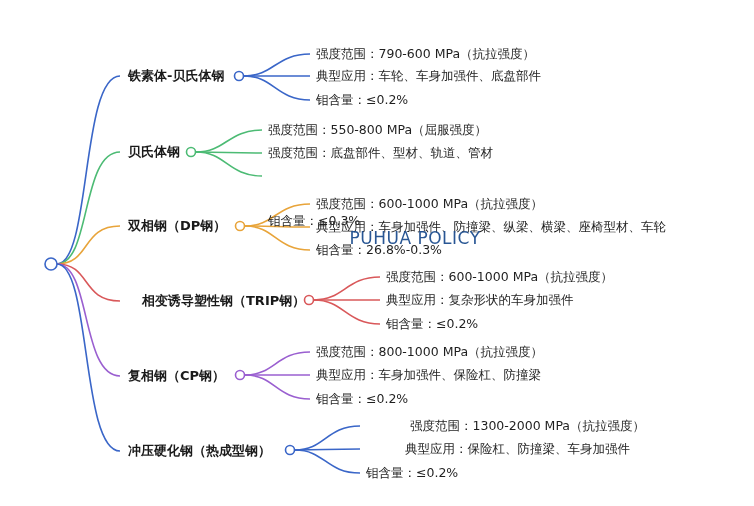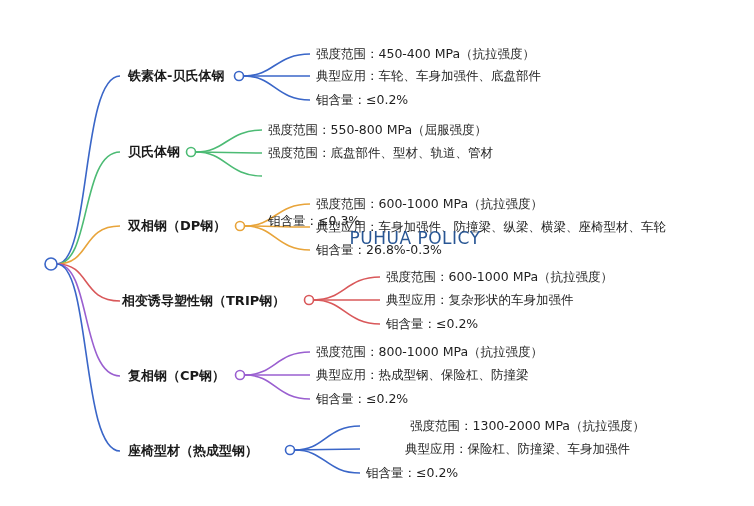--- a/index.html
+++ b/index.html
@@ -89,40 +89,40 @@
     <circle cx="240" cy="375" r="4.5" fill="#ffffff" stroke="#9a5fd0" stroke-width="1.6"></circle>
     <path d="M 57 264 C 91 264, 81 451, 120 451" fill="none" stroke="#3a66c8" stroke-width="1.6"></path>
     <path d="M 295 450 C 325 450, 326 426, 360 426" fill="none" stroke="#3a66c8" stroke-width="1.6"></path>
     <path d="M 295 450 C 325 450, 326 449, 360 449" fill="none" stroke="#3a66c8" stroke-width="1.6"></path>
     <path d="M 295 450 C 325 450, 326 473, 360 473" fill="none" stroke="#3a66c8" stroke-width="1.6"></path>
     <circle cx="290" cy="450" r="4.5" fill="#ffffff" stroke="#3a66c8" stroke-width="1.6"></circle>
     <circle cx="51" cy="264" r="6" fill="#ffffff" stroke="#3a66c8" stroke-width="1.6"></circle>
   </svg>
 <div id="labels">
     <div class="node-label" style="left: 128px; top: 68px;">铁素体-贝氏体钢</div>
-    <div class="leaf-label" style="left: 316px; top: 46px;">强度范围：450-400 MPa（抗拉强度）</div>
+    <div class="leaf-label" style="left: 316px; top: 46px;">强度范围：790-600 MPa（抗拉强度）</div>
     <div class="leaf-label" style="left: 316px; top: 68px;">典型应用：车轮、车身加强件、底盘部件</div>
     <div class="leaf-label" style="left: 316px; top: 92px;">钼含量：≤0.2%</div>
     <div class="node-label" style="left: 128px; top: 144px;">贝氏体钢</div>
     <div class="leaf-label" style="left: 268px; top: 122px;">强度范围：550-800 MPa（屈服强度）</div>
     <div class="leaf-label" style="left: 268px; top: 145px;">强度范围：底盘部件、型材、轨道、管材</div>
     <div class="leaf-label" style="left: 268px; top: 168px; margin-top: 45px;">钼含量：≤0.3%</div>
     <div class="node-label" style="left: 128px; top: 218px;">双相钢（DP钢）</div>
     <div class="leaf-label" style="left: 316px; top: 196px;">强度范围：600-1000 MPa（抗拉强度）</div>
     <div class="leaf-label" style="left: 316px; top: 219px; text-align: center;">典型应用：车身加强件、防撞梁、纵梁、横梁、座椅型材、车轮</div>
     <div class="leaf-label" style="left: 316px; top: 242px;">钼含量：26.8%-0.3%</div>
-    <div class="node-label" style="left: 122px; top: 293px; text-align: right;">相变诱导塑性钢（TRIP钢）</div>
+    <div class="node-label" style="left: 142px; top: 293px; text-align: right;">相变诱导塑性钢（TRIP钢）</div>
     <div class="leaf-label" style="left: 386px; top: 269px;">强度范围：600-1000 MPa（抗拉强度）</div>
     <div class="leaf-label" style="left: 386px; top: 292px;">典型应用：复杂形状的车身加强件</div>
     <div class="leaf-label" style="left: 386px; top: 316px;">钼含量：≤0.2%</div>
     <div class="node-label" style="left: 128px; top: 368px;">复相钢（CP钢）</div>
     <div class="leaf-label" style="left: 316px; top: 344px;">强度范围：800-1000 MPa（抗拉强度）</div>
-    <div class="leaf-label" style="left: 316px; top: 367px;">典型应用：热成型钢、保险杠、防撞梁</div>
+    <div class="leaf-label" style="left: 316px; top: 367px;">典型应用：车身加强件、保险杠、防撞梁</div>
     <div class="leaf-label" style="left: 316px; top: 391px;">钼含量：≤0.2%</div>
-    <div class="node-label" style="left: 128px; top: 443px;">座椅型材（热成型钢）</div>
+    <div class="node-label" style="left: 128px; top: 443px;">冲压硬化钢（热成型钢）</div>
     <div class="leaf-label" style="left: 366px; top: 418px; margin-left: 44px;">强度范围：1300-2000 MPa（抗拉强度）</div>
     <div class="leaf-label" style="left: 366px; top: 441px; margin-left: 39px;">典型应用：保险杠、防撞梁、车身加强件</div>
     <div class="leaf-label" style="left: 366px; top: 465px;">钼含量：≤0.2%</div>
   </div>
 
 <div class="watermark">
   <div class="wm-en">PUHUA POLICY</div>
 </div>
 
 </body></html>

